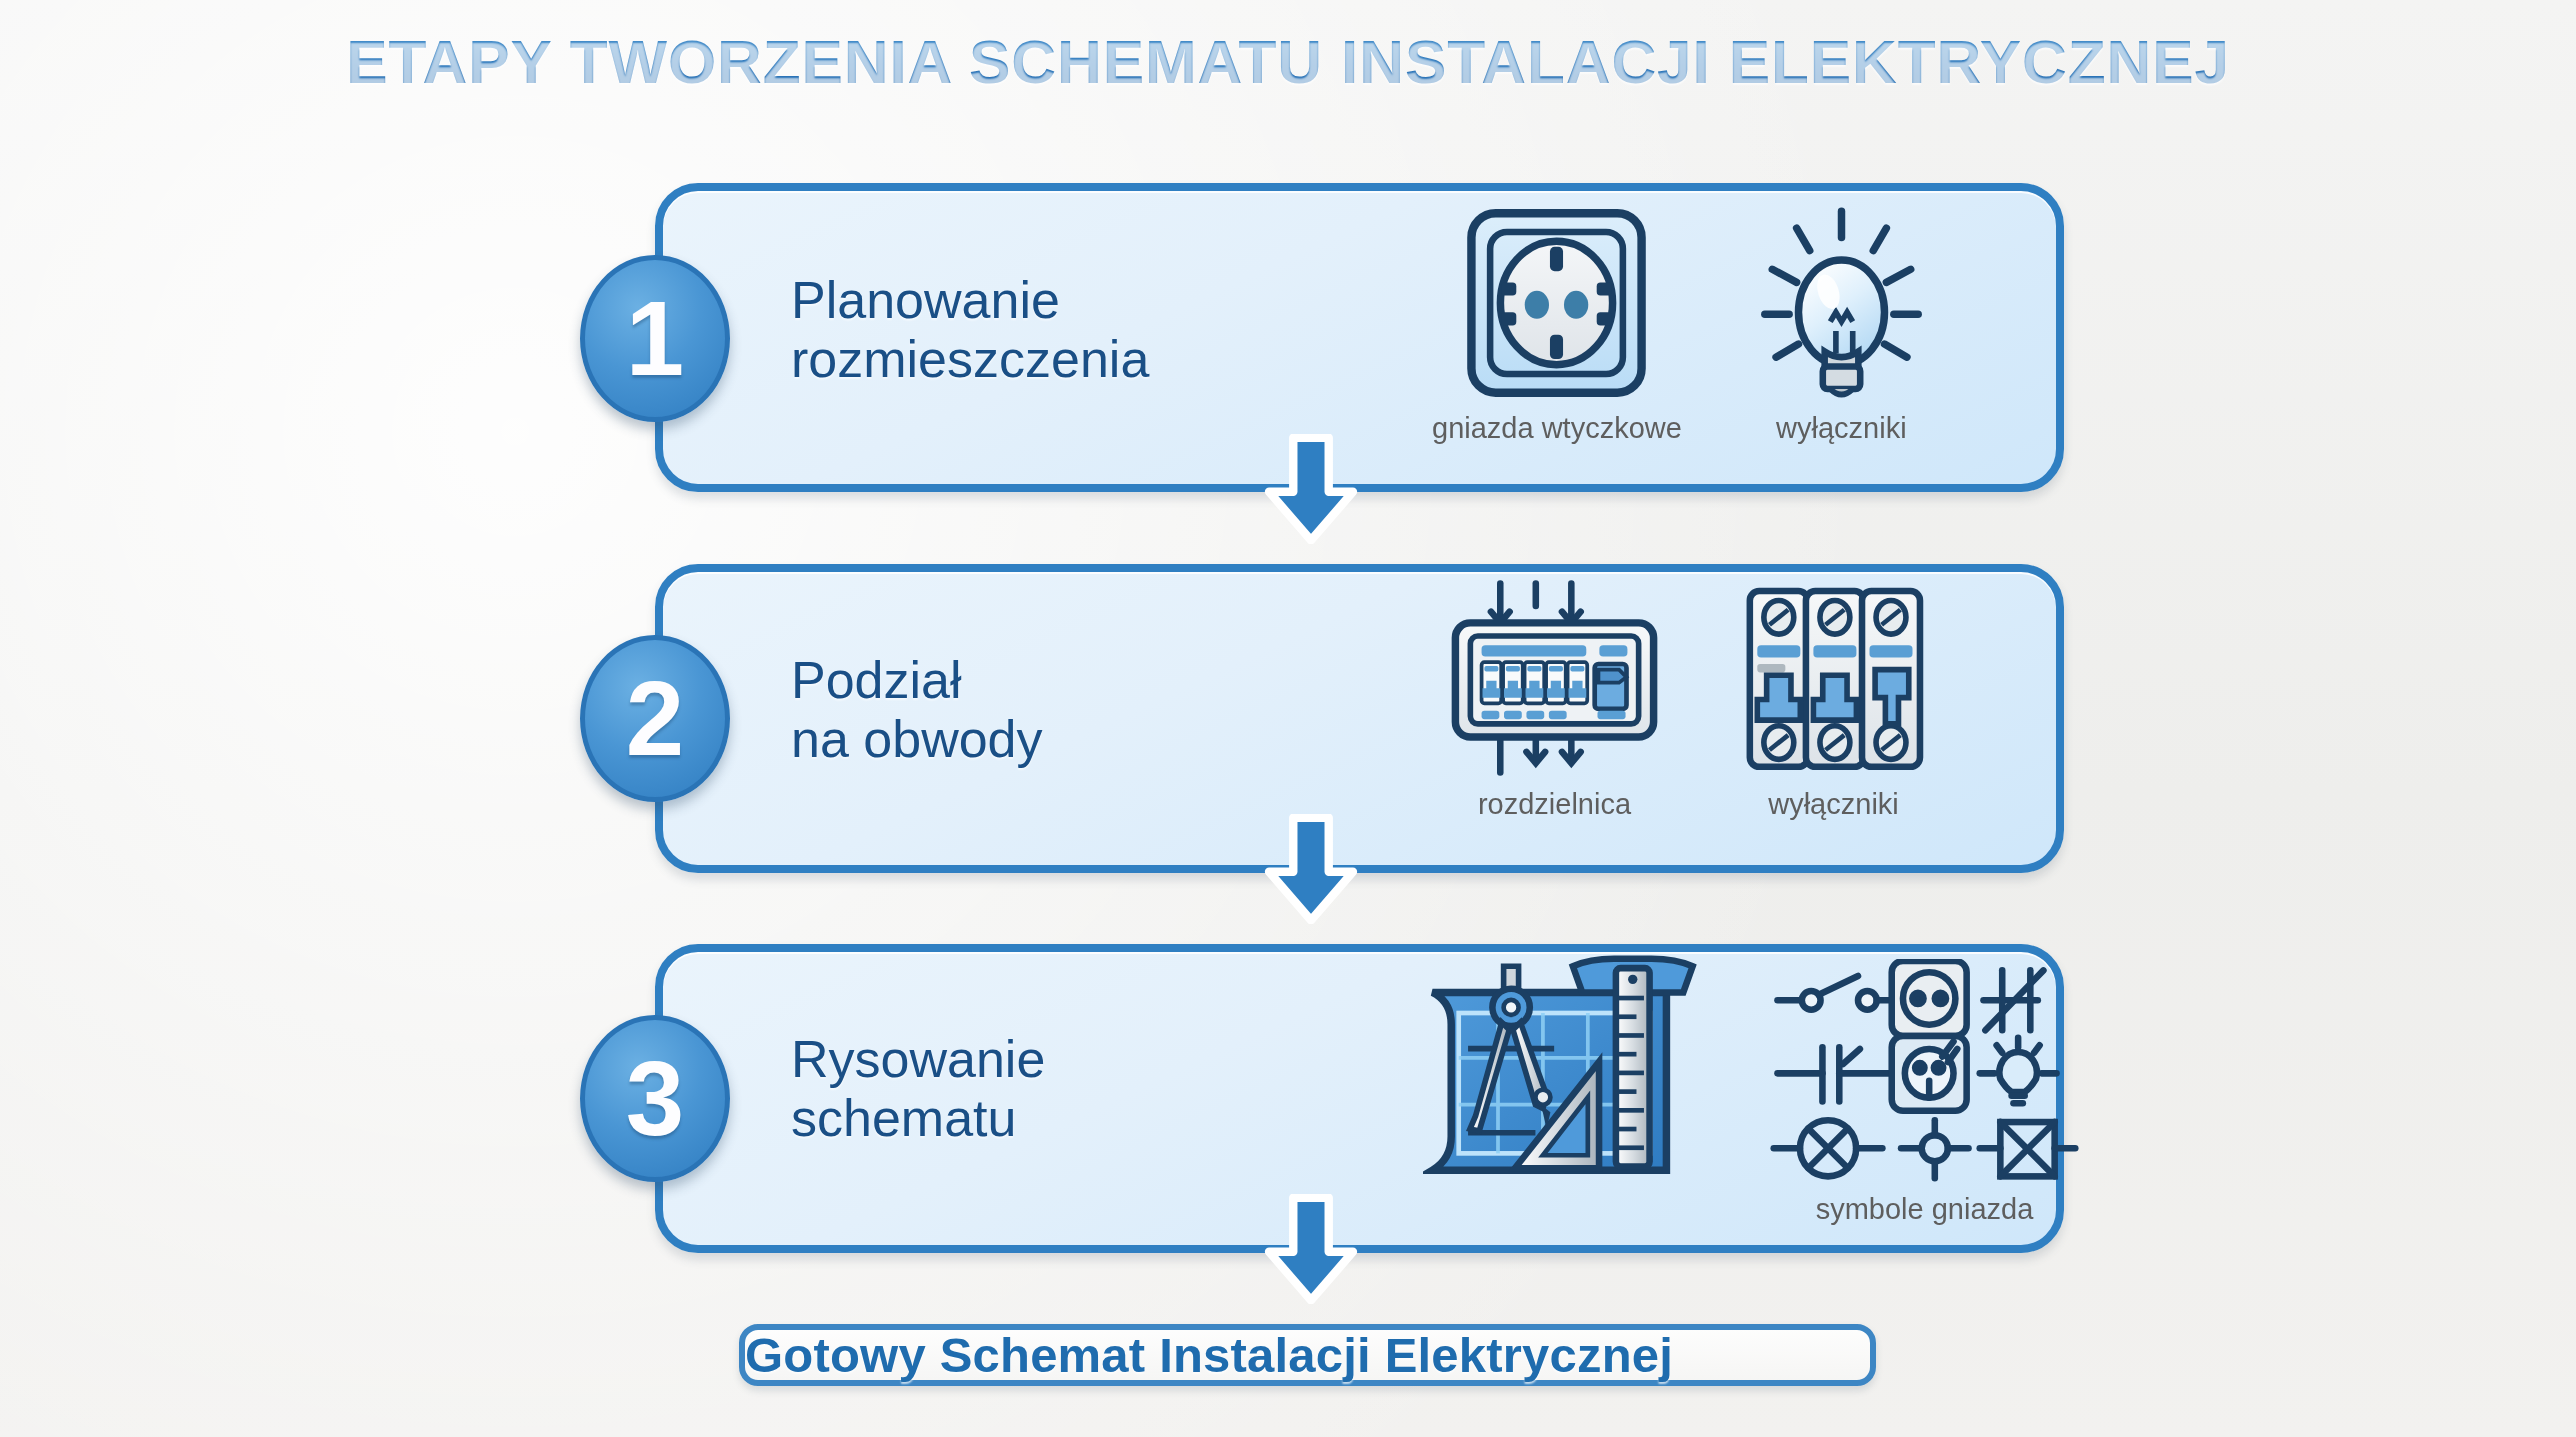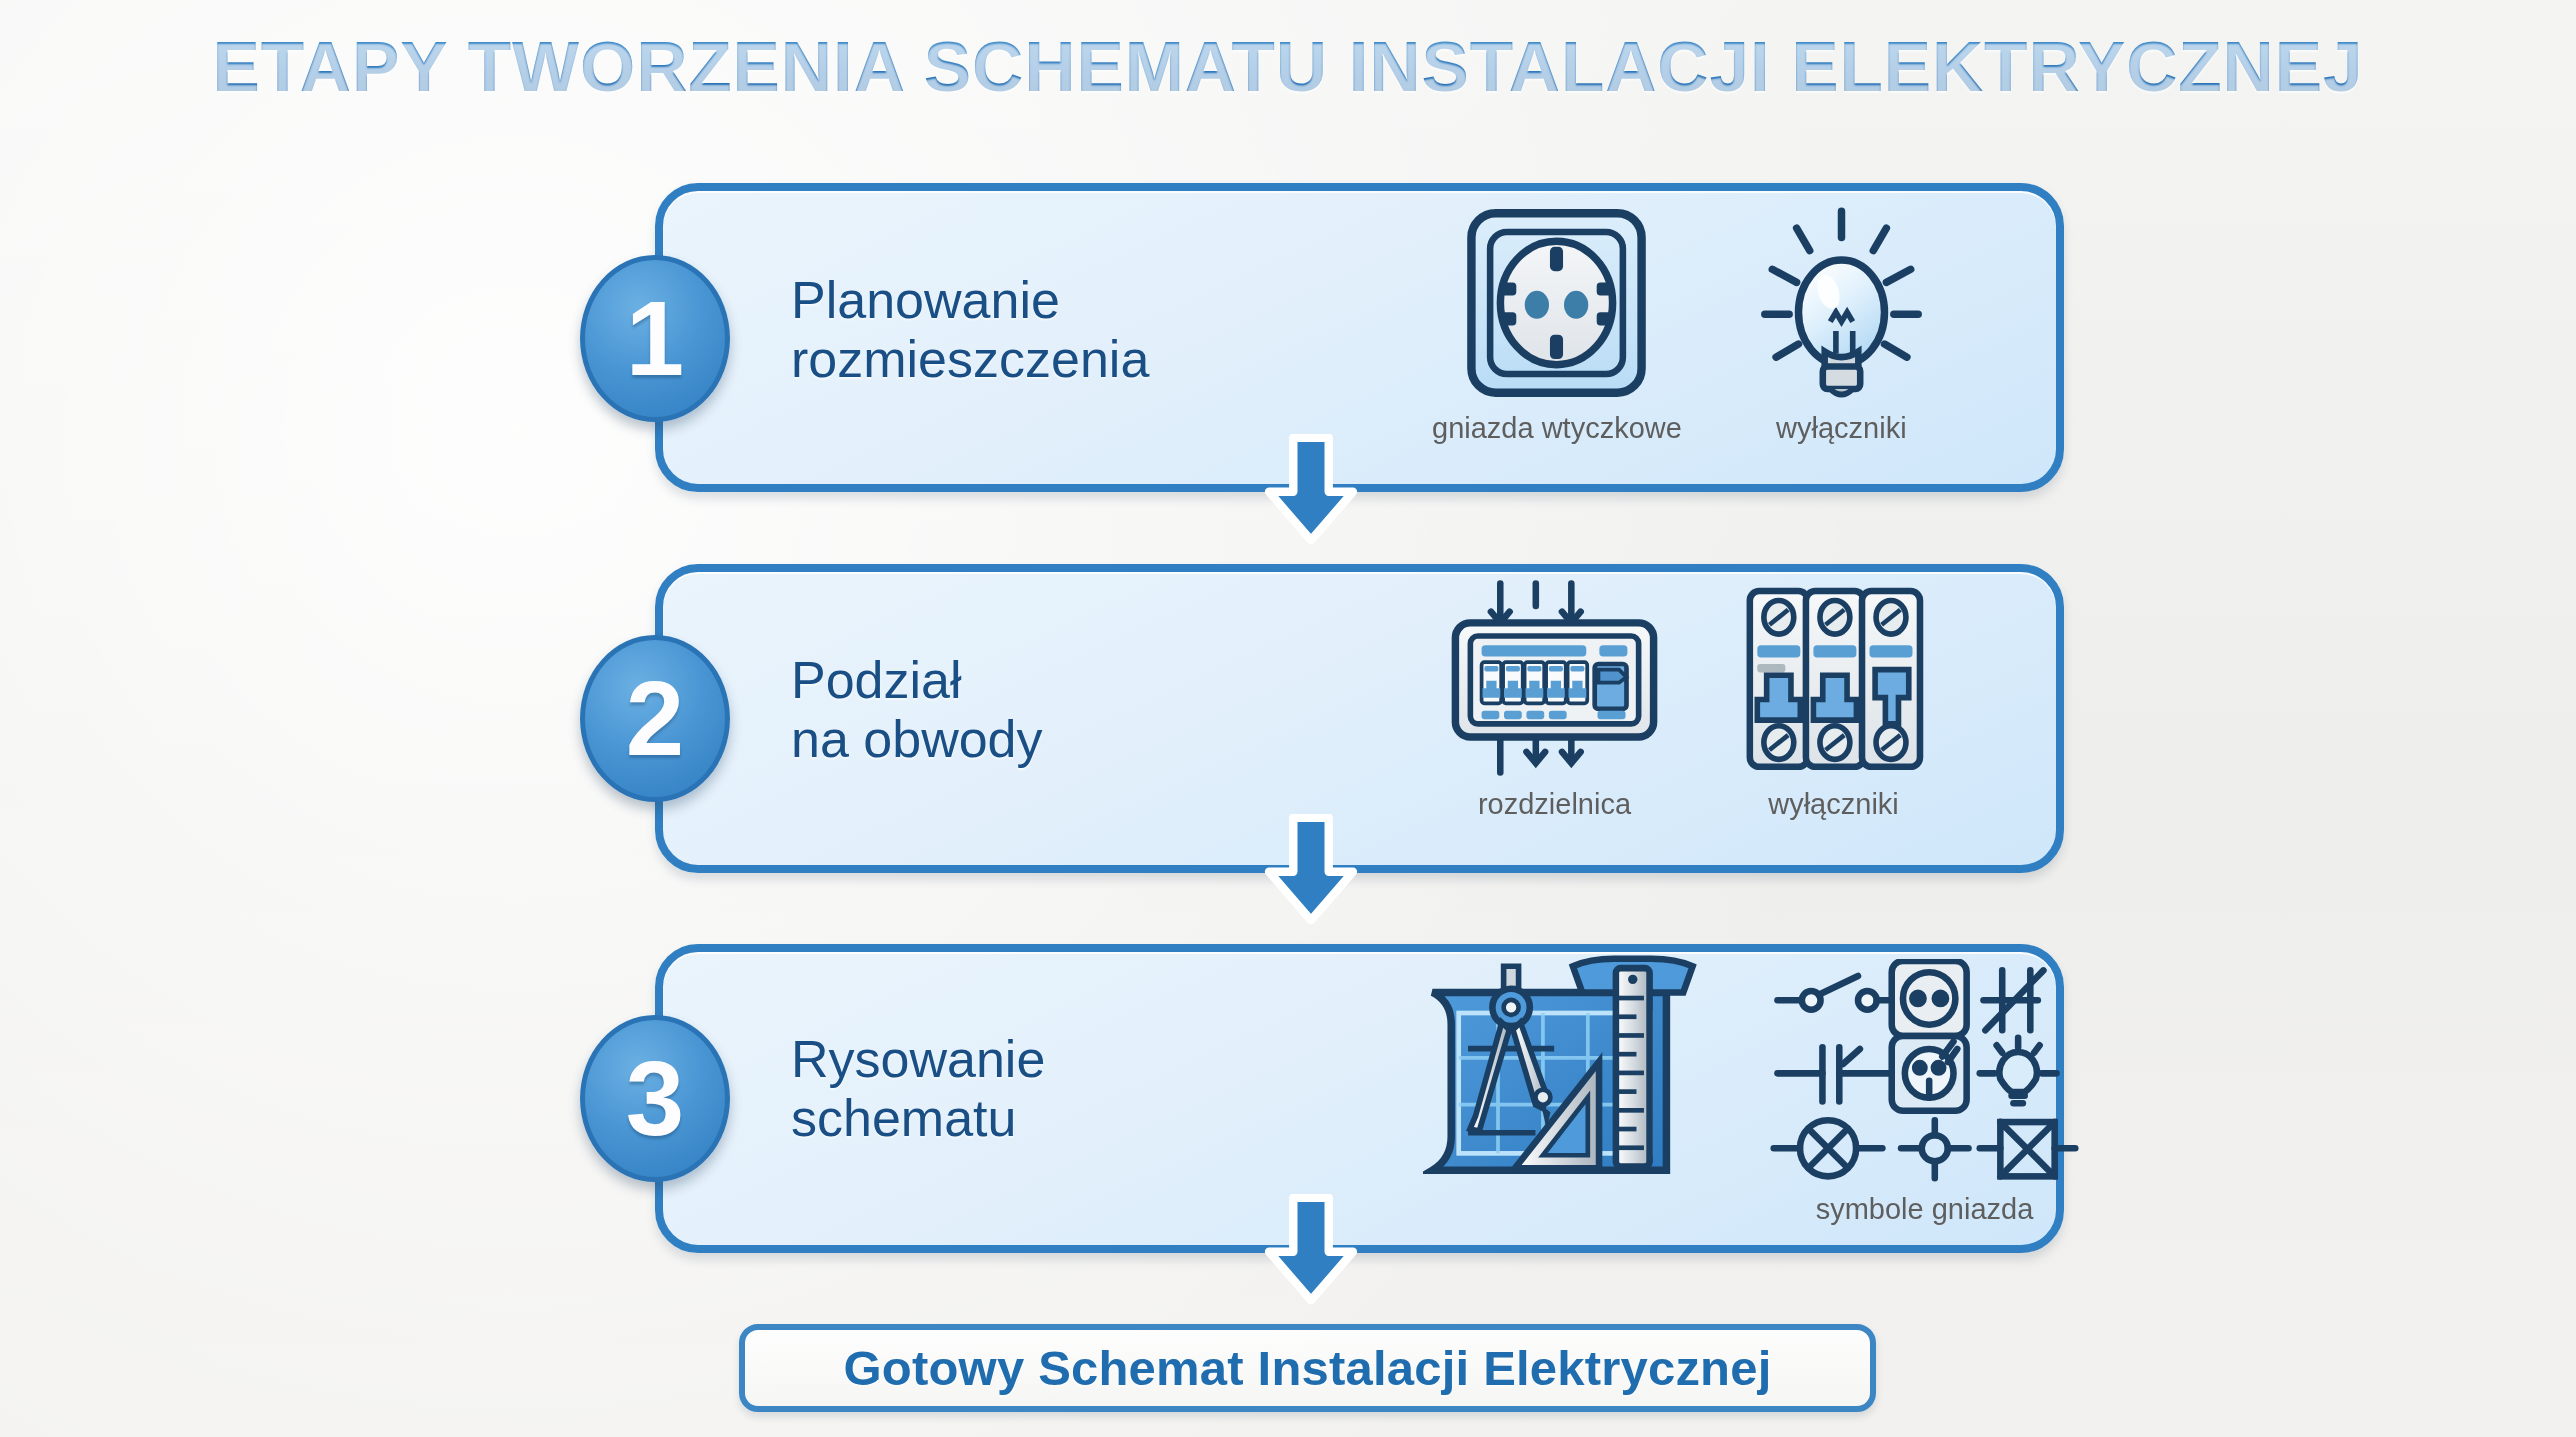--- a/index.html
+++ b/index.html
@@ -16,21 +16,21 @@
     background:
       radial-gradient(circle at 20% 30%, rgba(255,255,255,.9), rgba(238,238,237,0) 60%),
       linear-gradient(180deg,#f4f4f3 0%, #eeeeec 55%, #f2f1ef 100%);
     pointer-events:none;
   }
 
   .title{
     position:absolute;
     top:26px;left:0;right:0;
     text-align:center;
-    font-size:71px;
+    font-size:62px;
     font-weight:bold;
     letter-spacing:0.9px;
     color:#2d7cc1;
     background:linear-gradient(180deg,#4b95d0 0%, #2a76bb 55%, #1f67ab 100%);
     -webkit-background-clip:text;
     background-clip:text;
     -webkit-text-fill-color:transparent;
     text-shadow:0 1.9px 1.9px rgba(255,255,255,.65);
     font-family:"Liberation Sans", sans-serif;
   }
@@ -107,27 +107,27 @@
 
   
   .arrow{position:absolute;left:1256px;width:110px;height:110px;z-index:4;}
   .a1{top:434px;}
   .a2{top:814px;}
   .a3{top:1194px;}
 
   
   .final{
     position:absolute;
-    left:739px;width:1137px;height:88px;
+    left:739px;width:1137px;height:62px;
     top:1324px;
     border:6.6px solid #3d86c4;
     border-radius:19px;
     background:linear-gradient(180deg,rgba(255,255,255,.85),rgba(246,246,245,.9));
     box-shadow:0 4.7px 7.5px rgba(60,80,100,.15);
-    display:flex;align-items:center;justify-content:center;
+    display:flex;align-items:center;justify-content:flex-start;
     box-sizing:border-box;
   }
   .final-text{
     font-size:49px;
     font-weight:bold;
     color:#1f6cae;
     text-shadow:0 1.9px 1.9px rgba(255,255,255,.7);
     letter-spacing:0.2px;
   }
 </style>

